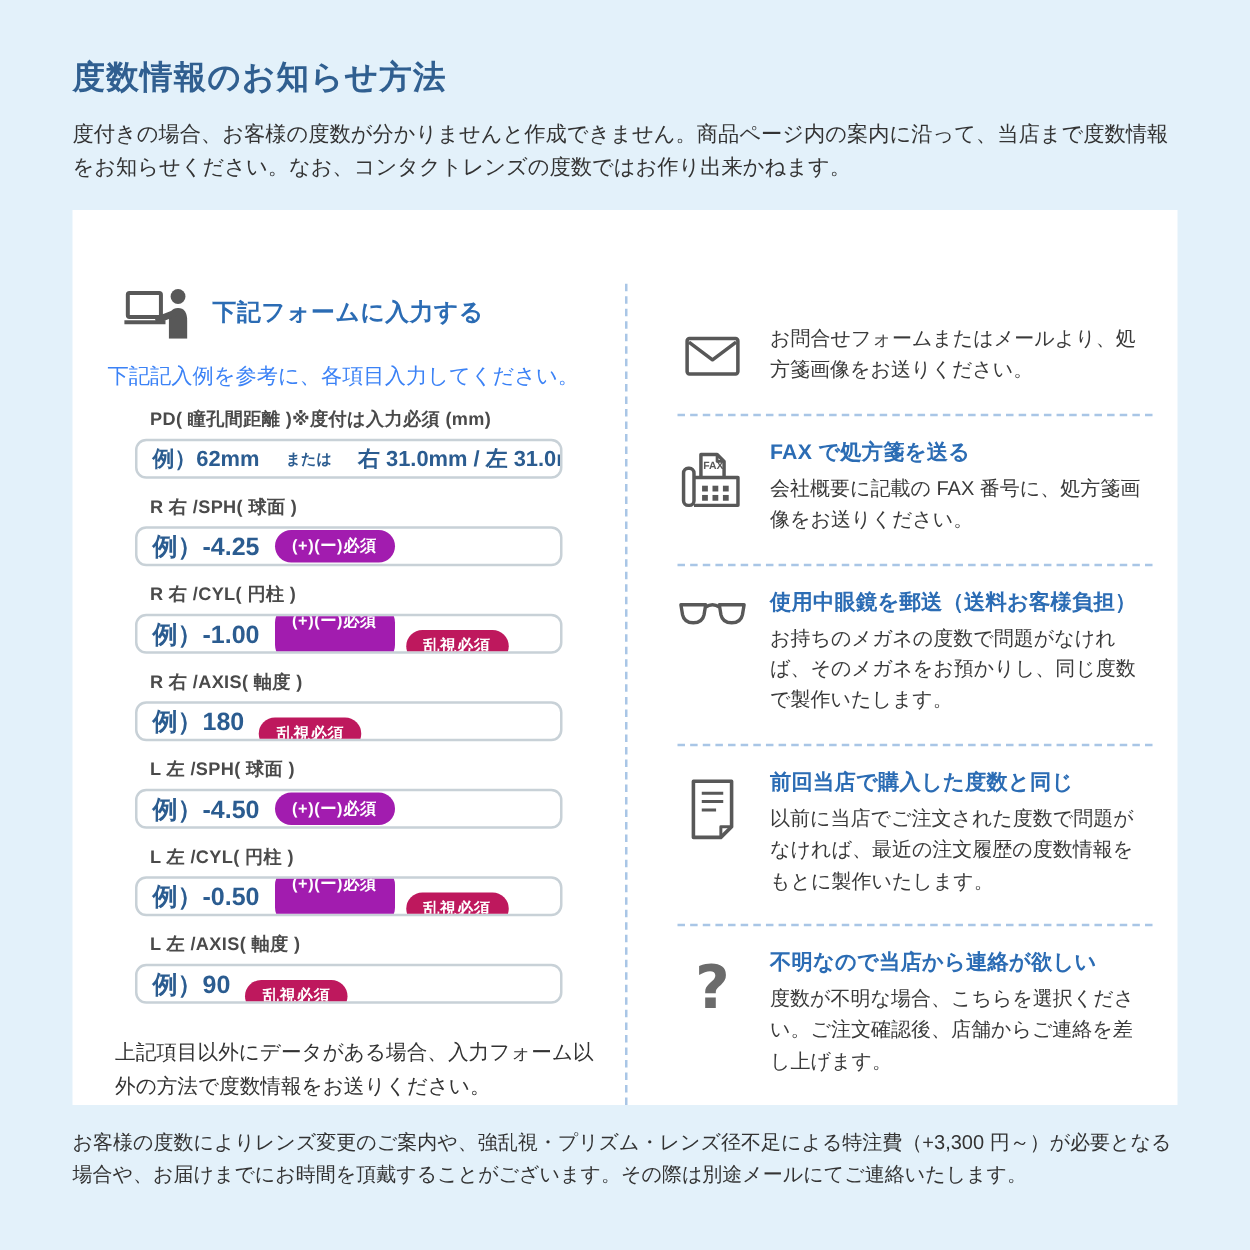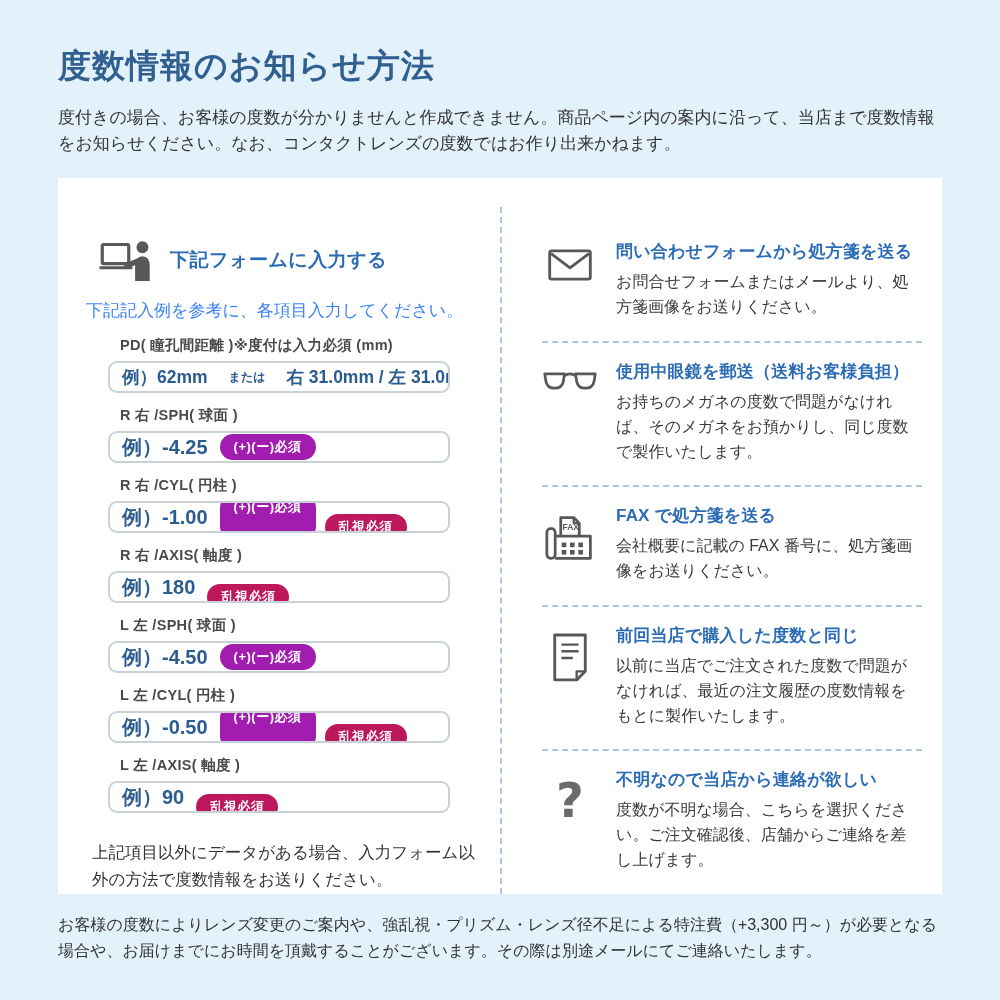--- a/index.html
+++ b/index.html
@@ -6,21 +6,21 @@
   html,body { width:1000px; height:1000px; }
   body {
     background:#e3f1fa;
     font-family:"Liberation Sans","DejaVu Sans",sans-serif;
     color:#333;
     overflow:hidden;
   }
   .page { padding:44px 58px 0 58px; }
 
   .page-title {
-    color:#305f90; font-size:33px; font-weight:bold; letter-spacing:1px;
+    color:#305f90; font-size:26px; font-weight:bold; letter-spacing:1px;
   }
   .intro {
     margin-top:16px; font-size:17px; line-height:1.55; color:#333;
     width:884px;
   }
 
   .panel {
     margin-top:20px; background:#ffffff; width:884px; min-height:716px;
     display:flex;
     align-items:flex-end;
@@ -175,36 +175,21 @@
 
     <div class="col-right">
   <div class="method">
     <div class="m-icon">
             <svg width="46" height="34" viewBox="0 0 48 36">
     <rect x="2.5" y="3" width="43" height="30" rx="2" fill="none" stroke="#585858" stroke-width="3"></rect>
     <path d="M4 6 L24 21 L44 6" fill="none" stroke="#585858" stroke-width="3" stroke-linejoin="round"></path>
   </svg>
           </div>
     <div class="m-text">
-      <div class="m-title">問い合わせフォームから処方箋を送る</div>
       <div class="m-body">お問合せフォームまたはメールより、処方箋画像をお送りください。</div>
-    </div>
-  </div>
-
-  <div class="method">
-    <div class="m-icon">
-            <svg width="58" height="26" viewBox="0 0 62 26">
-    <path d="M3 5 h22 l-1.5 9 q-1.5 7 -9.5 7 q-8 0 -9.5 -7 Z" fill="none" stroke="#585858" stroke-width="3" stroke-linejoin="round"></path>
-    <path d="M37 5 h22 l-1.5 9 q-1.5 7 -9.5 7 q-8 0 -9.5 -7 Z" fill="none" stroke="#585858" stroke-width="3" stroke-linejoin="round"></path>
-    <path d="M25 7 q6 -4 12 0" fill="none" stroke="#585858" stroke-width="3"></path>
-  </svg>
-          </div>
-    <div class="m-text">
-      <div class="m-title">使用中眼鏡を郵送（送料お客様負担）</div>
-      <div class="m-body">お持ちのメガネの度数で問題がなければ、そのメガネをお預かりし、同じ度数で製作いたします。</div>
     </div>
   </div>
 
   <div class="method">
     <div class="m-icon">
             <svg width="52" height="50" viewBox="0 0 56 54">
     <path d="M18 26 V6 h14 l6 6 v14" fill="none" stroke="#585858" stroke-width="3" stroke-linejoin="round"></path>
     <path d="M32 6 v6 h6" fill="none" stroke="#585858" stroke-width="2.5" stroke-linejoin="round"></path>
     <text x="20" y="19" font-size="9" font-weight="bold" fill="#585858" font-family="Liberation Sans,sans-serif">FAX</text>
     <rect x="3" y="18" width="9" height="32" rx="4" fill="none" stroke="#585858" stroke-width="3"></rect>
@@ -220,20 +205,34 @@
   </svg>
           </div>
     <div class="m-text">
       <div class="m-title">FAX で処方箋を送る</div>
       <div class="m-body">会社概要に記載の FAX 番号に、処方箋画像をお送りください。</div>
     </div>
   </div>
 
   <div class="method">
     <div class="m-icon">
+            <svg width="58" height="26" viewBox="0 0 62 26">
+    <path d="M3 5 h22 l-1.5 9 q-1.5 7 -9.5 7 q-8 0 -9.5 -7 Z" fill="none" stroke="#585858" stroke-width="3" stroke-linejoin="round"></path>
+    <path d="M37 5 h22 l-1.5 9 q-1.5 7 -9.5 7 q-8 0 -9.5 -7 Z" fill="none" stroke="#585858" stroke-width="3" stroke-linejoin="round"></path>
+    <path d="M25 7 q6 -4 12 0" fill="none" stroke="#585858" stroke-width="3"></path>
+  </svg>
+          </div>
+    <div class="m-text">
+      <div class="m-title">使用中眼鏡を郵送（送料お客様負担）</div>
+      <div class="m-body">お持ちのメガネの度数で問題がなければ、そのメガネをお預かりし、同じ度数で製作いたします。</div>
+    </div>
+  </div>
+
+  <div class="method">
+    <div class="m-icon">
             <svg width="42" height="50" viewBox="0 0 44 52">
     <path d="M6 3 h32 v38 l-9 9 h-23 Z" fill="none" stroke="#585858" stroke-width="3" stroke-linejoin="round"></path>
     <path d="M38 41 h-9 v9" fill="none" stroke="#585858" stroke-width="2.5" stroke-linejoin="round"></path>
     <path d="M13 13 h18 M13 20 h18 M13 27 h12" stroke="#585858" stroke-width="2.5"></path>
   </svg>
           </div>
     <div class="m-text">
       <div class="m-title">前回当店で購入した度数と同じ</div>
       <div class="m-body">以前に当店でご注文された度数で問題がなければ、最近の注文履歴の度数情報をもとに製作いたします。</div>
     </div>

